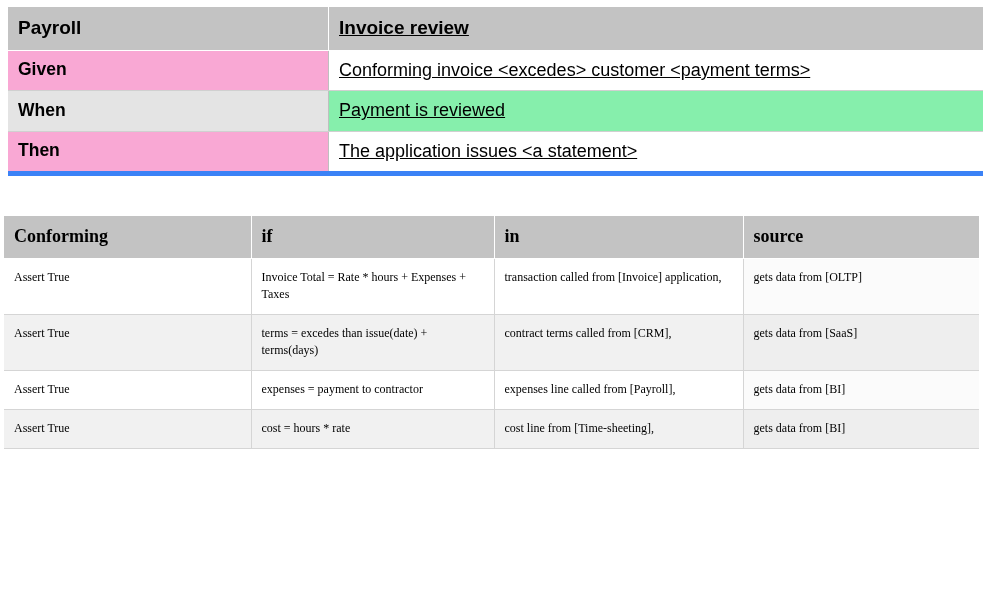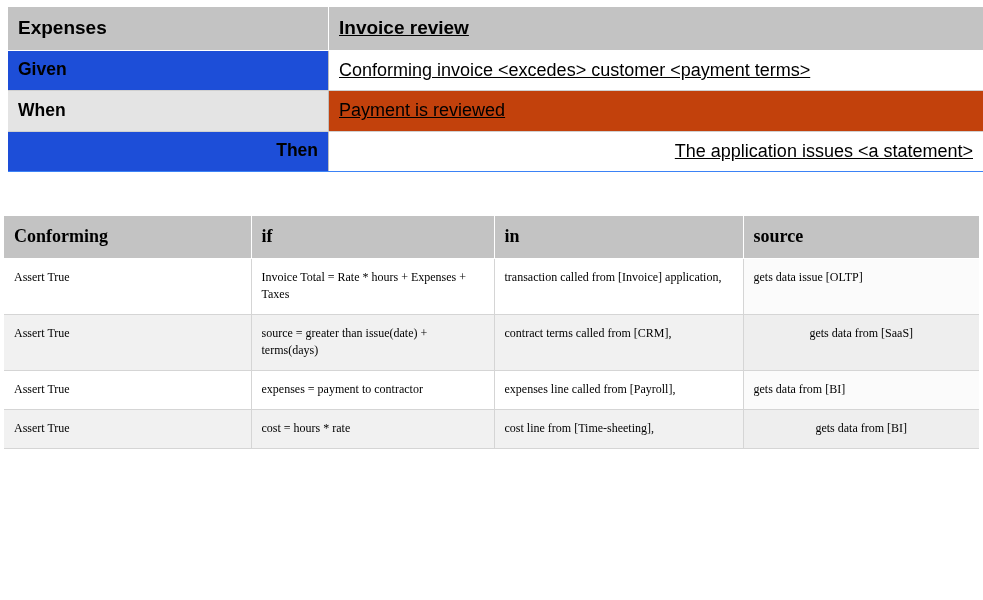--- a/index.html
+++ b/index.html
@@ -47,40 +47,39 @@
     font-weight: bold;
     font-size: 19px;
     padding-top: 9px;
     padding-bottom: 10px;
     border-bottom: 1px solid #ffffff;
   }
   .scenario-table td.label {
     width: 300px;
     font-weight: bold;
     font-size: 17.5px;
-    background: #1d4ed8;
+    background: #f9a8d4;
     border-right: 1px solid #bfbfbf;
   }
   .scenario-table tr.head td.label {
     background: #c3c3c3;
     border-right: 1px solid #ffffff;
   }
   .scenario-table td.value {
     background: #ffffff;
     text-decoration: underline;
   }
   .scenario-table tr.alt td.value {
-    background: #c2410c;
+    background: #86efac;
   }
   .scenario-table tr.alt td.label {
     background: #e4e4e4;
   }
   .scenario-table tr.last td {
-    border-bottom: 1px solid #3b82f6;
-    text-align: right;
+    border-bottom: 5px solid #3b82f6;
   }
 
   
   .conform-table {
     position: absolute;
     left: 4px;
     top: 216px;
     width: 975px;
     font-family: Liberation Serif, serif;
   }
@@ -104,33 +103,33 @@
     font-size: 12px;
     line-height: 1.42;
     vertical-align: top;
     padding: 10px 10px 11px 10px;
     border-right: 1px solid #d5d5d5;
     border-bottom: 1px solid #d5d5d5;
     background: #ffffff;
   }
   .conform-table td:last-child { border-right: none; }
   .conform-table tr.alt td { background: #f1f1f1; }
-  .conform-table tr.alt td:last-child { background: #ededed; text-align: center; }
+  .conform-table tr.alt td:last-child { background: #ededed; }
   .conform-table td.col4 { background: #fbfbfb; }
   .conform-table tr.alt td.col4 { background: #eeeeee; }
 </style>
 </head>
 <body>
 
 <div class="page">
 
   <table class="tbl scenario-table">
     <tbody>
       <tr class="head">
-        <td class="label">Expenses</td>
+        <td class="label">Payroll</td>
         <td class="value">Invoice review</td>
       </tr>
       <tr>
         <td class="label">Given</td>
         <td class="value">Conforming invoice &lt;excedes&gt; customer &lt;payment terms&gt;</td>
       </tr>
       <tr class="alt">
         <td class="label">When</td>
         <td class="value">Payment is reviewed</td>
       </tr>
@@ -154,25 +153,25 @@
         <th>if</th>
         <th>in</th>
         <th>source</th>
       </tr>
     </thead>
     <tbody>
       <tr>
         <td>Assert True</td>
         <td>Invoice Total = Rate * hours + Expenses + Taxes</td>
         <td>transaction called from [Invoice] application,</td>
-        <td class="col4">gets data issue [OLTP]</td>
+        <td class="col4">gets data from [OLTP]</td>
       </tr>
       <tr class="alt">
         <td>Assert True</td>
-        <td>source = greater than issue(date) + terms(days)</td>
+        <td>terms = excedes than issue(date) + terms(days)</td>
         <td>contract terms called from [CRM],</td>
         <td class="col4">gets data from [SaaS]</td>
       </tr>
       <tr>
         <td>Assert True</td>
         <td> expenses = payment to contractor</td>
         <td>expenses line called from [Payroll],</td>
         <td class="col4">gets data from [BI]</td>
       </tr>
       <tr class="alt">

